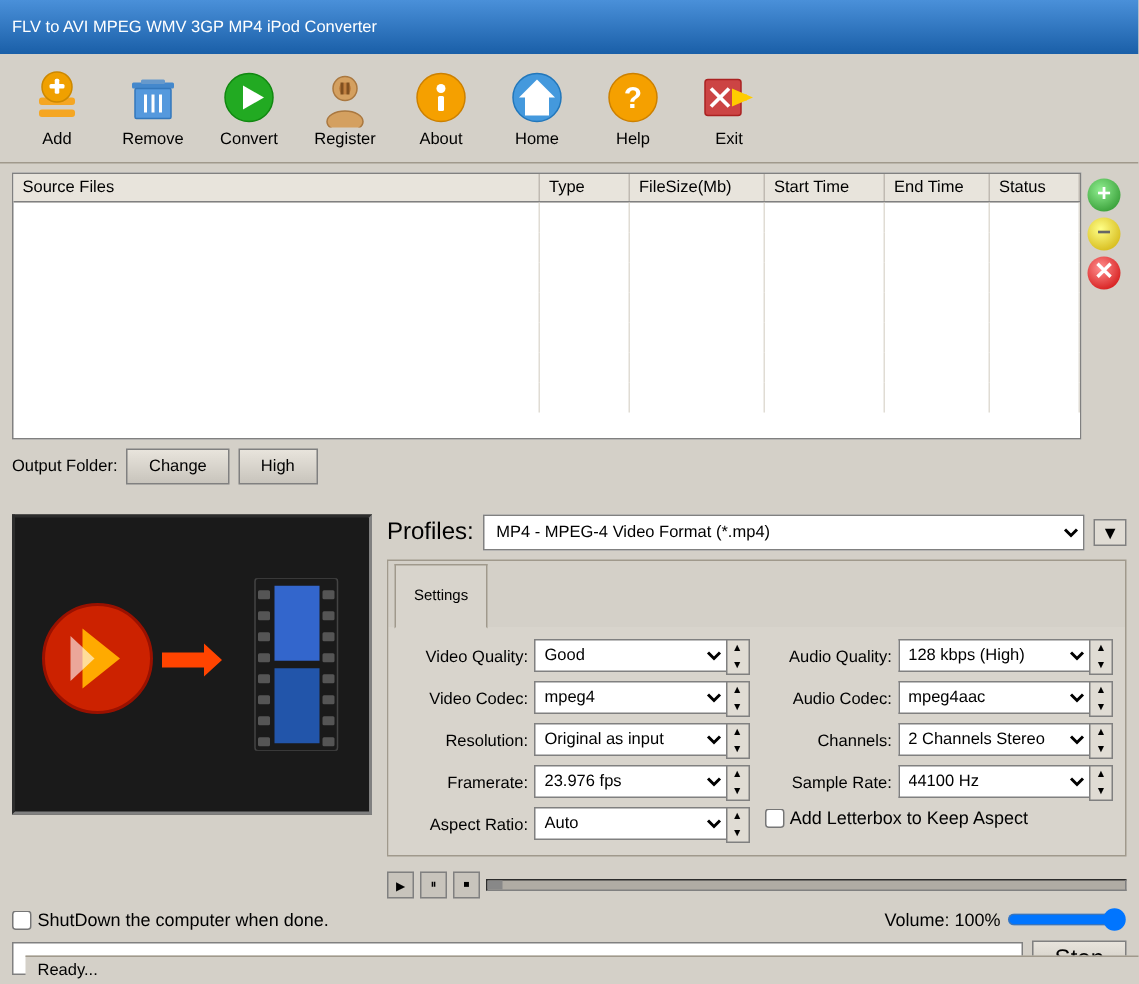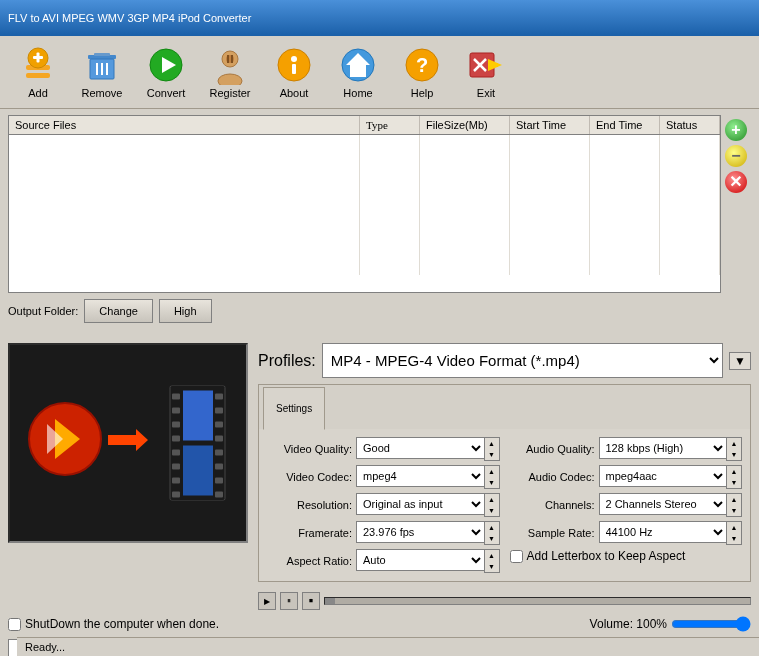--- a/index.html
+++ b/index.html
@@ -152,22 +152,22 @@
       align-items: center;
       gap: 6px;
       margin-bottom: 6px;
     }
     .profiles-label { font-size: 16px; }
     .profiles-select {
       flex: 1;
       padding: 2px 4px;
       border: 1px solid #808080;
       background: white;
-      font-size: 15px;
-      height: 35px;
+      font-size: 11px;
+      height: 24px;
     }
     .settings-grid {
       display: grid;
       grid-template-columns: 1fr 1fr;
       gap: 4px 10px;
     }
     .setting-row {
       display: flex;
       align-items: center;
       gap: 4px;
@@ -378,21 +378,21 @@
 
 <div class="main-content">
 
   <div class="table-area">
     <div class="table-wrapper">
       <div class="file-table">
         <table>
           <thead>
             <tr>
               <th style="width:auto;">Source Files</th>
-              <th style="width:60px;font-family:Liberation Serif, serif;">Type</th>
+              <th style="width:60px;">Type</th>
               <th style="width:90px;">FileSize(Mb)</th>
               <th style="width:80px;">Start Time</th>
               <th style="width:70px;">End Time</th>
               <th style="width:60px;">Status</th>
             </tr>
           </thead>
           <tbody>
             <tr>
                 <td></td>
                 <td></td>

